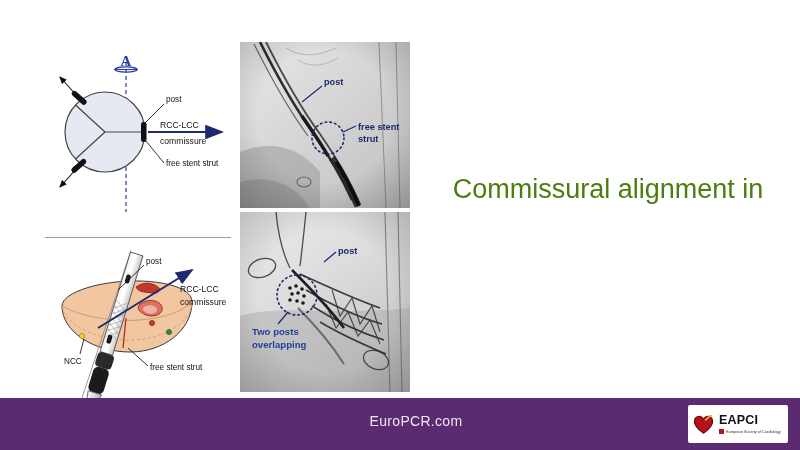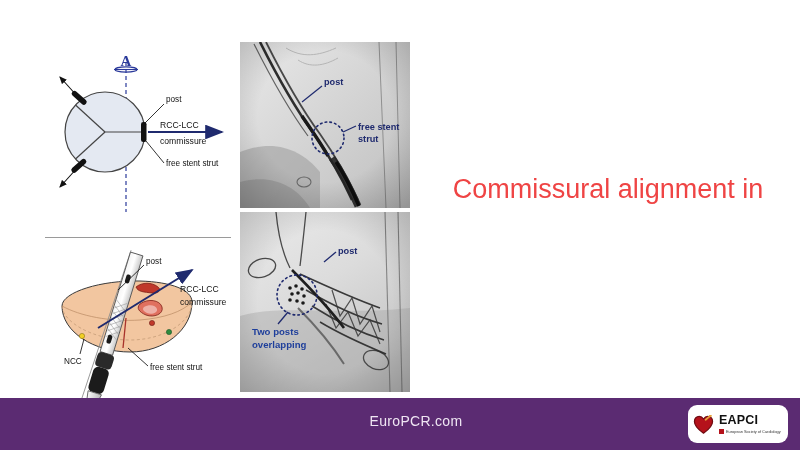--- a/index.html
+++ b/index.html
@@ -27,21 +27,21 @@
 
   
   .fluoro{position:absolute;overflow:hidden;background:#d9d9d9;}
   .fluoro-top{left:240px;top:42px;width:170px;height:166px;}
   .fluoro-bot{left:240px;top:212px;width:170px;height:180px;}
   .fluoro svg{display:block;}
 
   
   .main-title{
     position:absolute;left:432px;top:172px;width:352px;
-    font-size:27px;line-height:1.32;color:#ef4444;
+    font-size:27px;line-height:1.32;color:#4d7c0f;
     text-align:center;font-weight:400;
   }
 
   
   .footer{
     position:absolute;left:0;bottom:0;width:800px;height:52px;
     background:#5B2B72;
   }
   .footer-url{
     position:absolute;left:16px;top:0;width:800px;height:46px;
@@ -62,21 +62,21 @@
   .logo-euro{
     color:#fff;font-size:13px;font-style:italic;font-weight:bold;
     line-height:1;margin-bottom:1px;letter-spacing:-.2px;
   }
   .logo-pcr{
     color:#84cc16;font-size:28px;font-weight:bold;line-height:.86;
     letter-spacing:-1.2px;
   }
   .eapci{
     position:absolute;right:12px;top:7px;width:100px;height:38px;
-    background:#fff;border-radius:9px;display:flex;align-items:center;
+    background:#fff;border-radius:2px;display:flex;align-items:center;
     padding:0 5px;box-sizing:border-box;
   }
   .eapci-heart{width:21px;height:19px;flex:0 0 auto;margin-right:5px;}
   .eapci-txt{display:flex;flex-direction:column;justify-content:center;}
   .eapci-name{font-size:12.5px;font-weight:bold;color:#111;line-height:1;letter-spacing:.2px;}
   .eapci-sub{
     font-size:3.9px;color:#333;line-height:1;margin-top:2.5px;
     display:flex;align-items:center;
   }
   .eapci-sub .sq{

